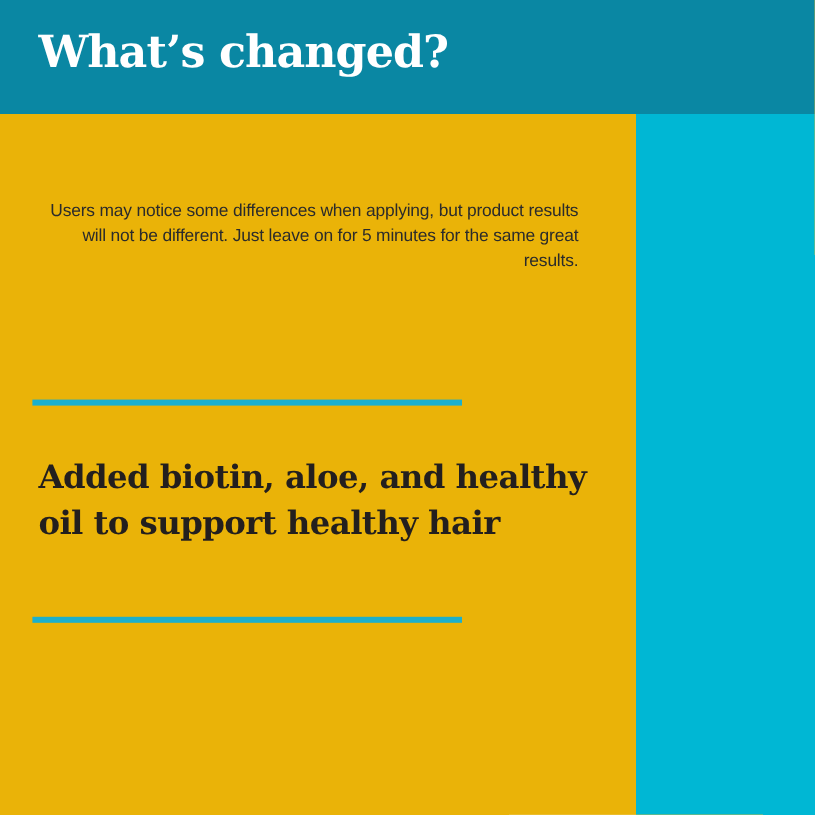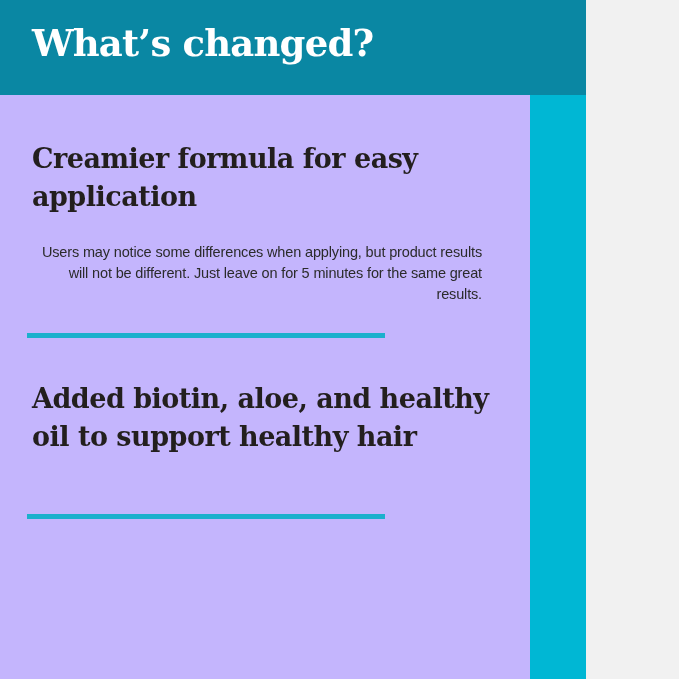--- a/index.html
+++ b/index.html
@@ -8,23 +8,23 @@
   }
   body {
     width: 679px;
     height: 679px;
     background: #f1f1f1;
     font-family: "Liberation Sans", sans-serif;
     overflow: hidden;
   }
   .poster {
     position: relative;
-    width: 586px;
+    width: 679px;
     height: 679px;
-    background: #c4b5fd;
+    background: #eab308;
     overflow: hidden;
   }
   
   .accent-panel {
     position: absolute;
     left: 530px;
     top: 95px;
     width: 149px;
     height: 584px;
     background: #00b7d4;
@@ -120,21 +120,20 @@
 
   <div class="accent-panel"></div>
 
   <div class="header-band">
     <div class="header-title">What’s changed?</div>
   </div>
 
   <div class="content">
 
     <div class="block" id="block-1">
-      <h2 class="heading">Creamier formula for easy application</h2>
       <p class="body-text">Users may notice some differences when applying, but product results will not be different.  Just leave on for 5 minutes for the same great results.</p>
     </div>
 
     <div class="divider" id="divider-1"></div>
 
     <div class="block" id="block-2">
       <h2 class="heading">Added biotin, aloe, and healthy oil to support healthy hair</h2>
     </div>
 
     <div class="divider" id="divider-2"></div>

